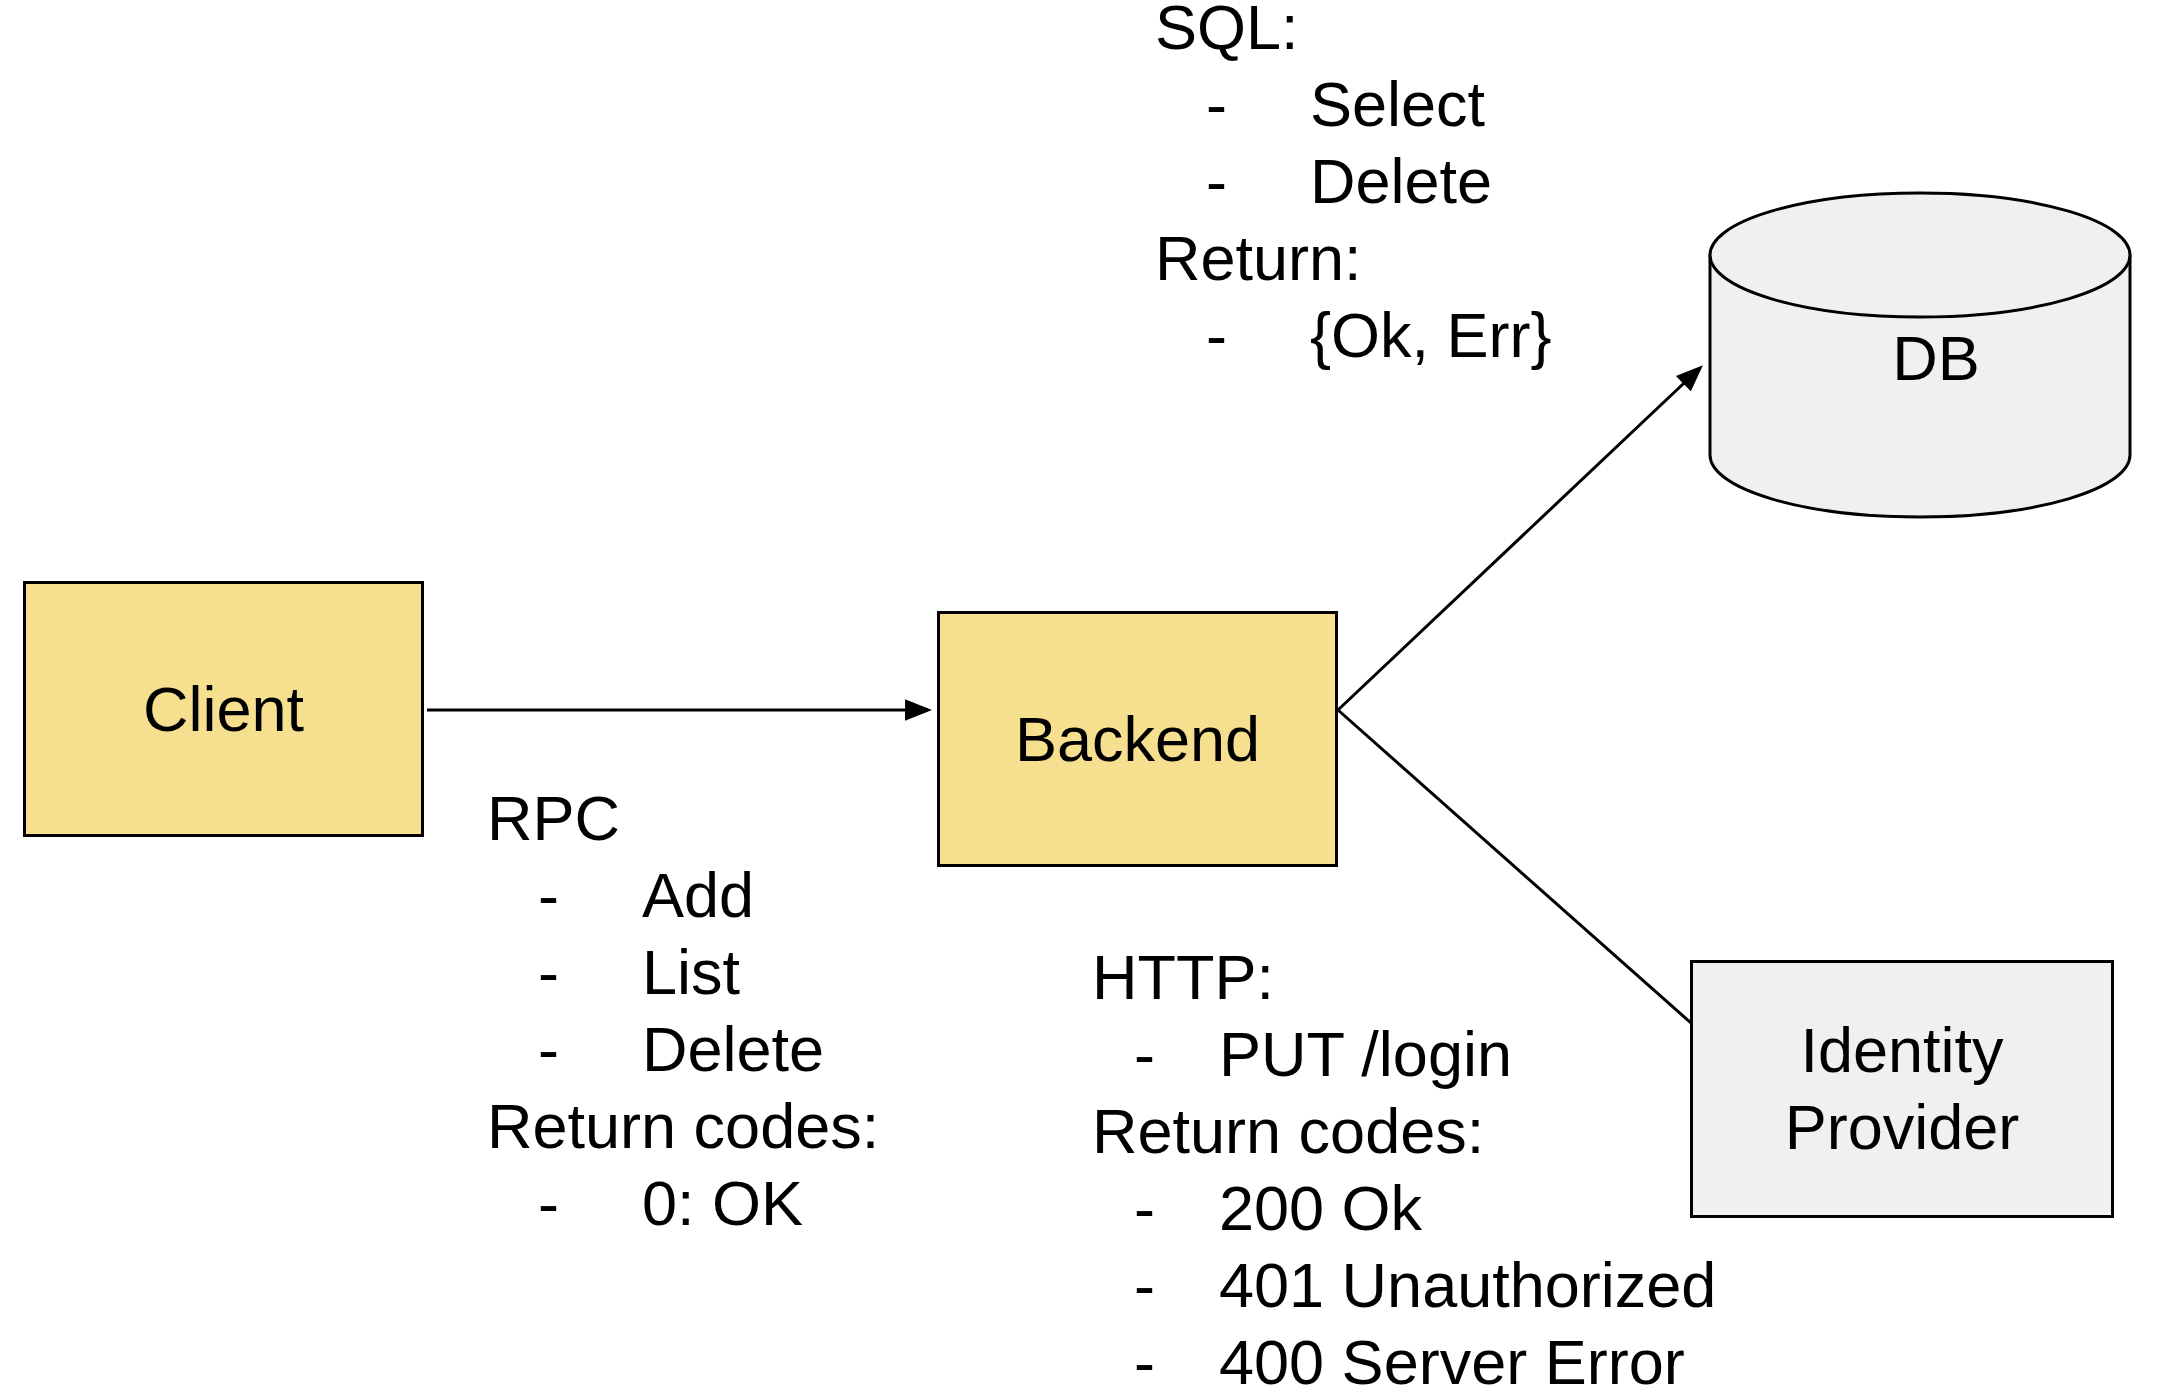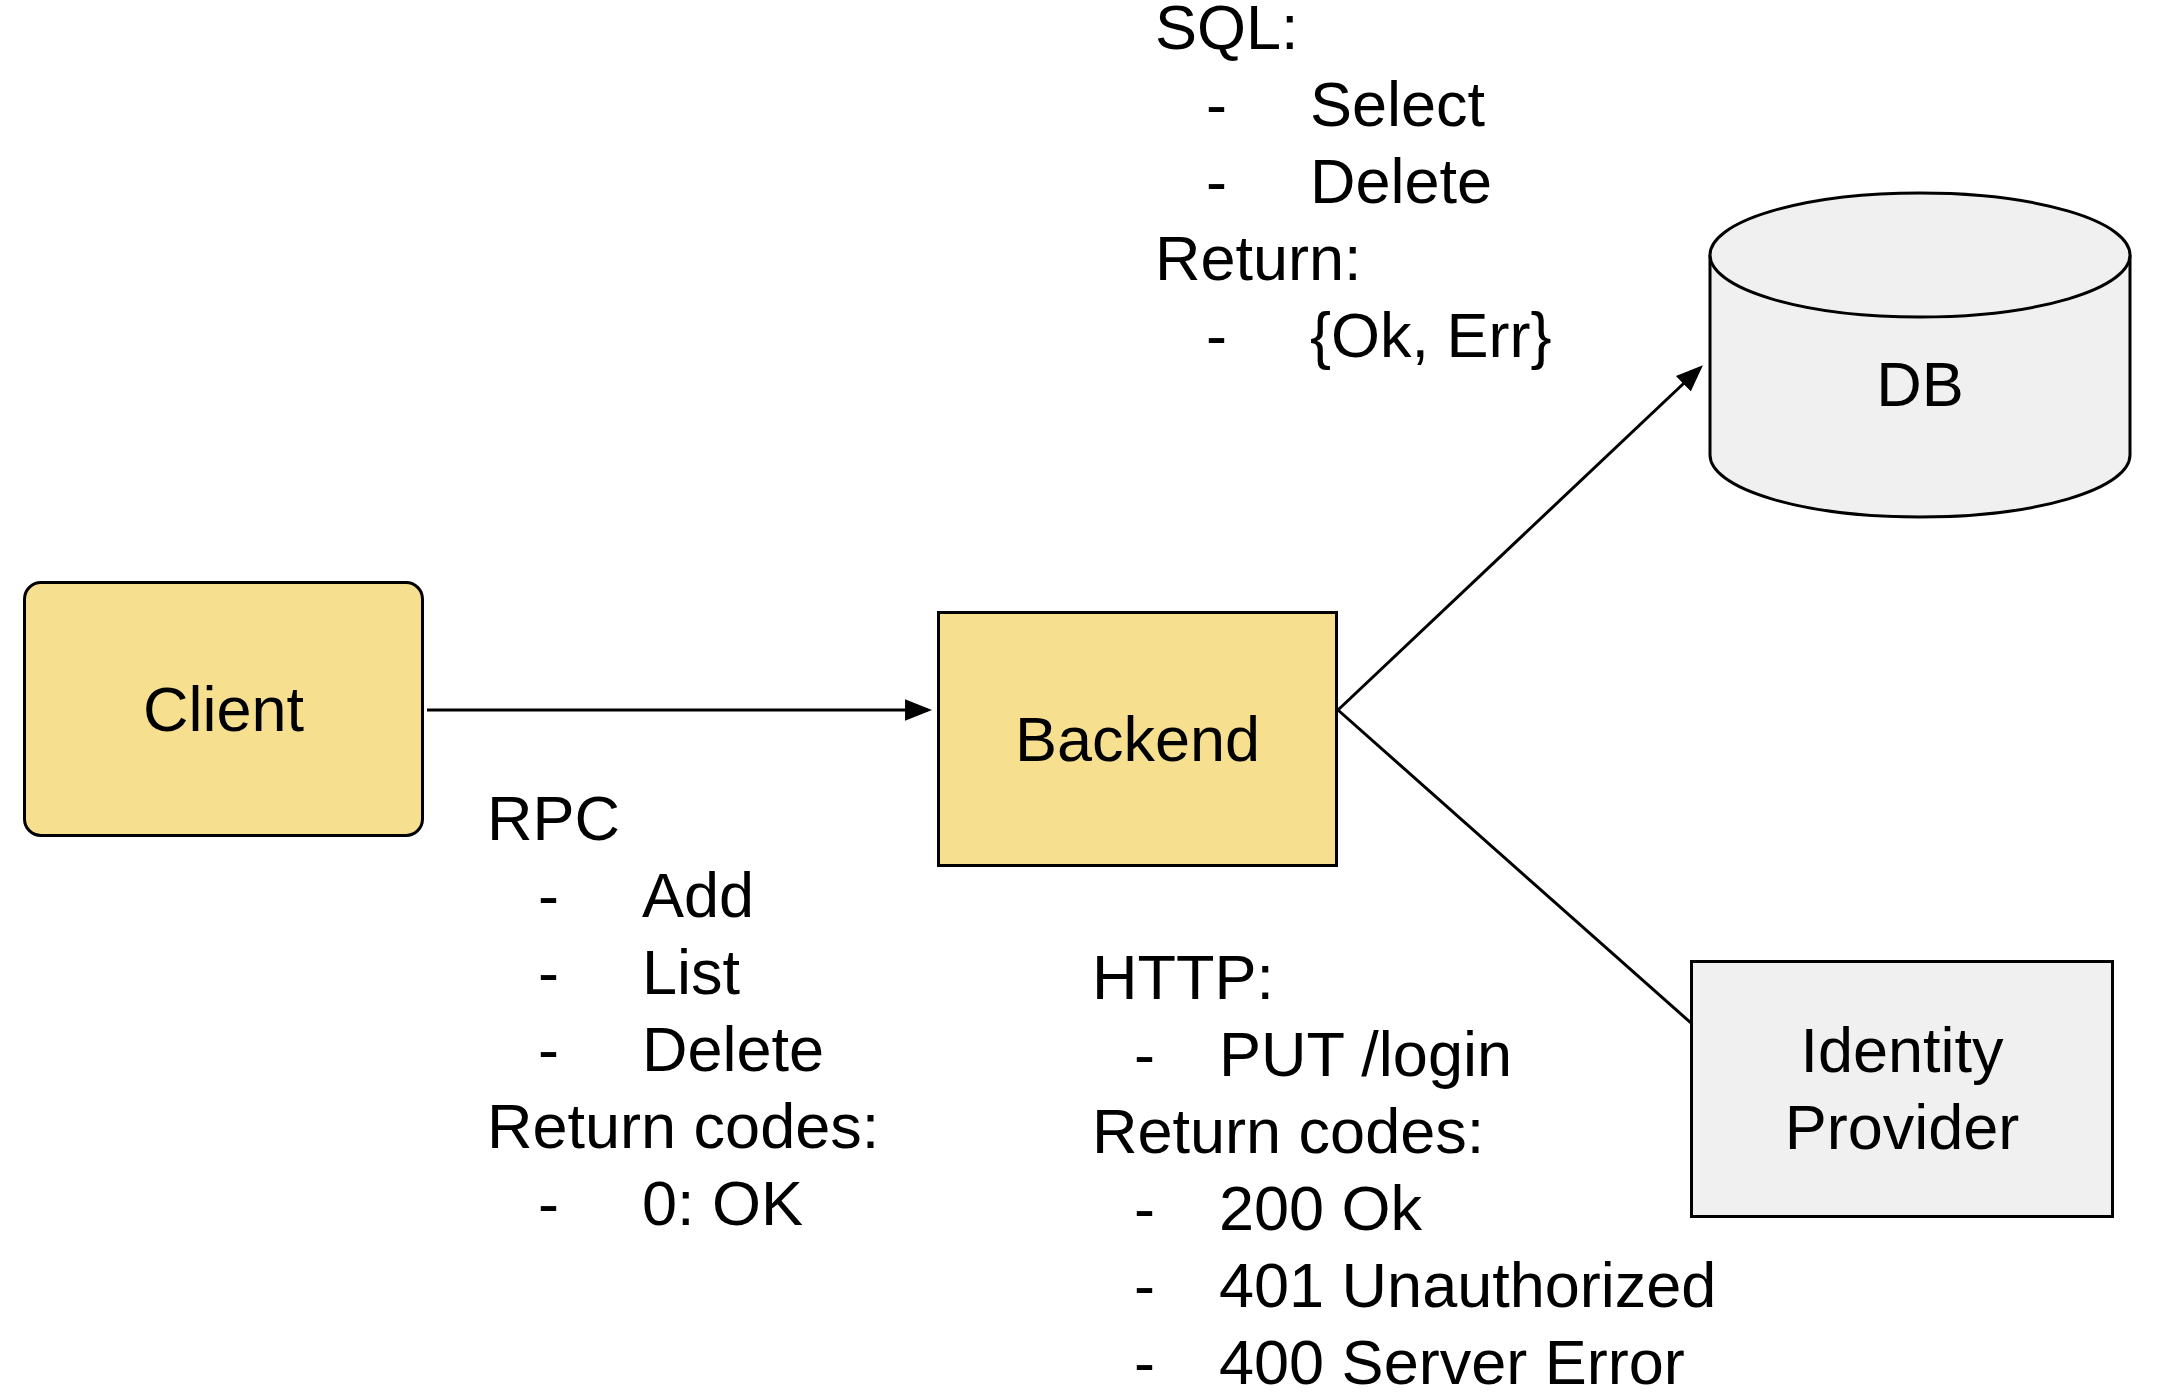--- a/index.html
+++ b/index.html
@@ -21,29 +21,30 @@
     align-items: center;
     justify-content: center;
     text-align: center;
     font-size: 63px;
     line-height: 77px;
     white-space: pre-line;
   }
   .node-yellow { background: var(--node_yellow, #F6E08F); }
   .node-gray   { background: var(--node_gray, #F0F0F0); }
 
-  .node-client  { left: 23px;   top: 581px; width: 401px; height: 256px; border-radius: 18px; }
+  .node-client  { left: 23px;   top: 581px; width: 401px; height: 256px; }
   .node-backend { left: 937px;  top: 581px; width: 401px; height: 256px; margin-top: 30px; }
   .node-idp     { left: 1690px; top: 940px; width: 424px; height: 258px; margin-top: 20px; }
 
   .db-label {
     position: absolute;
-    left: 1710px; top: 253px; width: 420px; height: 262px;
+    left: 1710px; top: 227px; width: 420px; height: 262px;
     display: flex; align-items: center; justify-content: center;
     font-size: 63px;
+    padding-left: 16px;
   }
 
   .annot {
     position: absolute;
     font-size: 63px;
     line-height: 77px;
     white-space: nowrap;
   }
   .annot-sql  { left: 1155px; top: -11px; }
   .annot-rpc  { left: 487px;  top: 739px; margin-top: 41px; }

